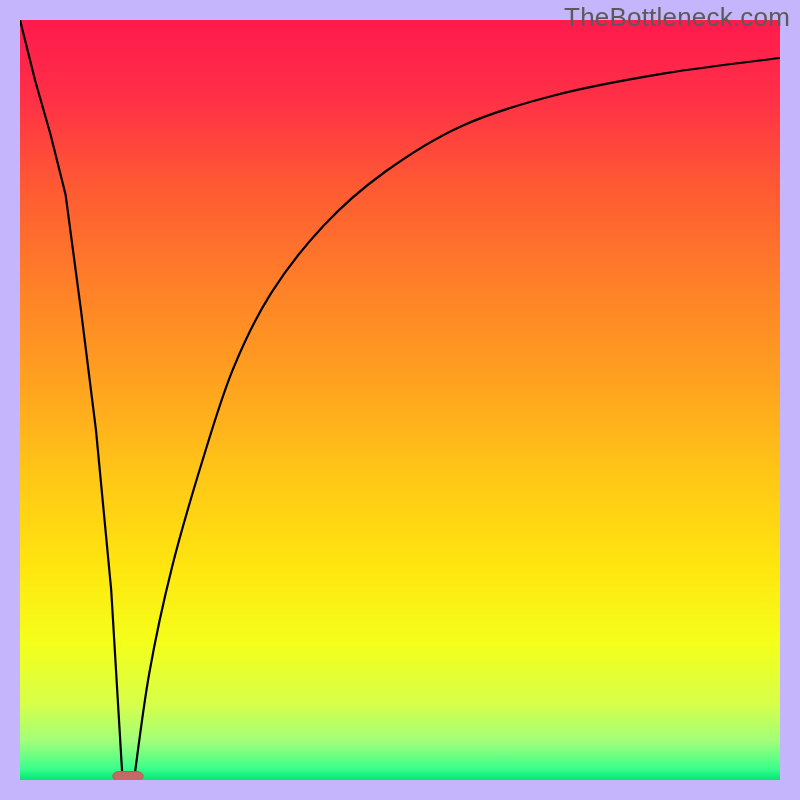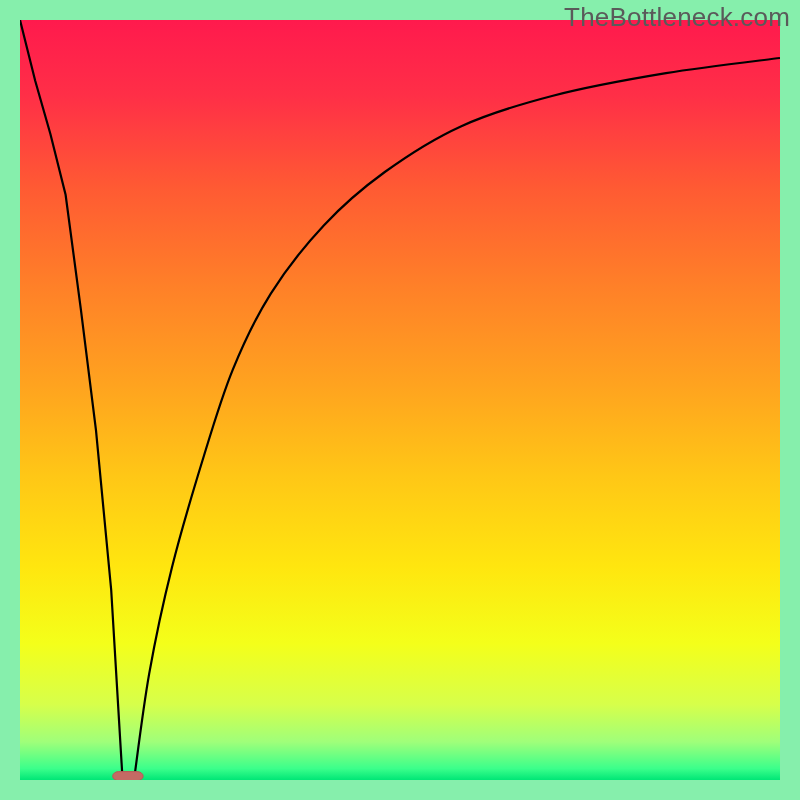--- a/index.html
+++ b/index.html
@@ -8,21 +8,21 @@
     width: 800px;
     height: 800px;
     overflow: hidden;
     background: #000;
     font-family: Arial, Helvetica, sans-serif;
   }
   .frame {
     position: absolute;
     left: 0; top: 0;
     width: 800px; height: 800px;
-    background: #86efac;
+    background: #c4b5fd;
   }
   .plot {
     position: absolute;
     left: 20px;
     top: 20px;
     width: 760px;
     height: 760px;
     overflow: hidden;
   }
   .watermark {

